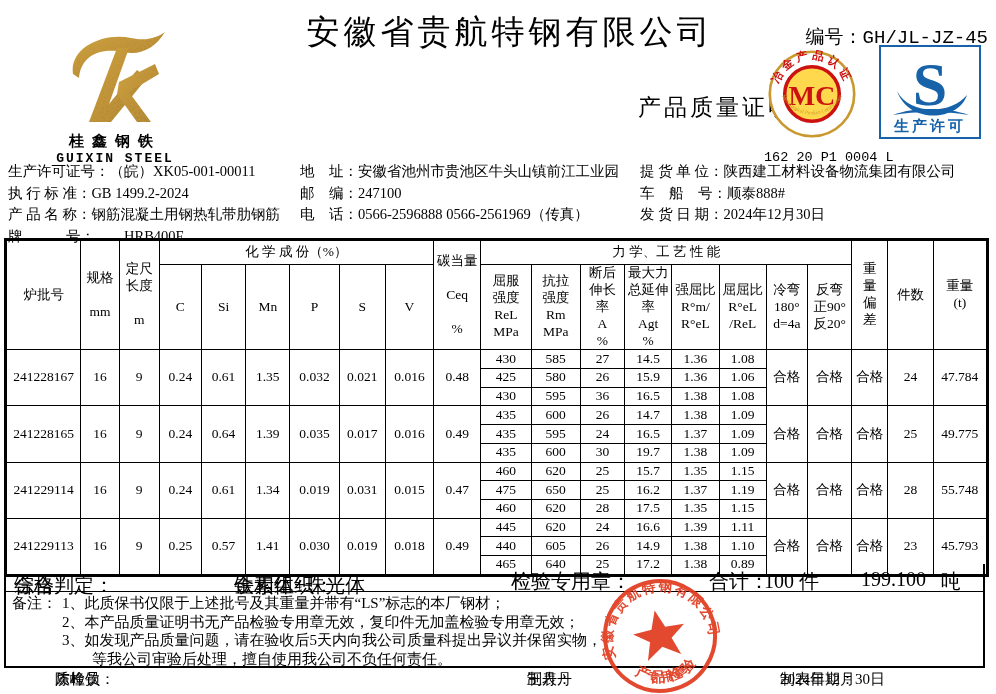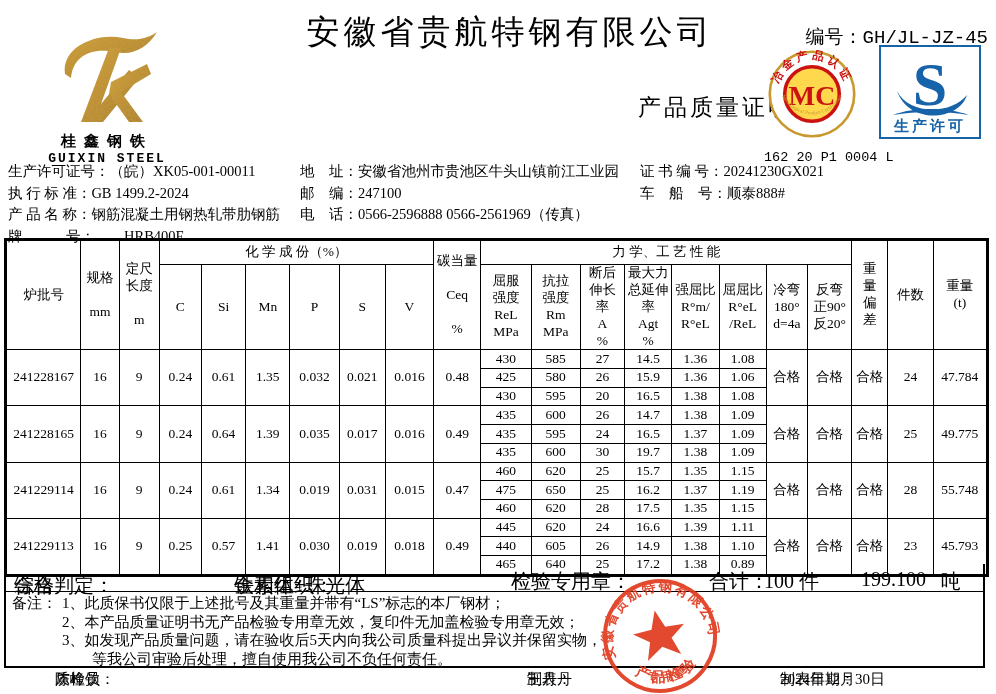--- a/index.html
+++ b/index.html
@@ -6,21 +6,21 @@
   .page{position:relative;width:996px;height:694px;background:#fff;overflow:hidden;
         font-family:"Liberation Serif","DejaVu Serif",serif;color:#000;}
   
   .title{position:absolute;left:200px;top:10px;width:620px;text-align:center;
          font-size:33px;letter-spacing:4px;font-weight:500;}
   .subtitle{position:absolute;left:200px;top:92px;width:620px;text-align:right;
             font-size:23px;letter-spacing:3px;}
   .serial{position:absolute;right:8px;top:24px;font-size:19px;white-space:nowrap;
           font-family:"Liberation Mono","DejaVu Sans Mono",monospace;}
   .serial .cjk{font-family:"Liberation Serif","DejaVu Serif",serif;}
-  .logo-block{position:absolute;left:44px;top:30px;width:126px;text-align:center;}
+  .logo-block{position:absolute;left:52px;top:30px;width:126px;text-align:center;}
   .logo-cn{font-size:15px;letter-spacing:8px;margin-top:2px;white-space:nowrap;font-weight:bold;}
   .logo-en{font-size:13px;letter-spacing:2px;font-family:"Liberation Mono","DejaVu Sans Mono",monospace;font-weight:bold;}
   .mc-wrap{position:absolute;left:764px;top:50px;width:96px;text-align:center;}
   .mc-code{font-size:13.5px;margin-top:8px;white-space:nowrap;
            font-family:"Liberation Mono","DejaVu Sans Mono",monospace;}
   .qs-wrap{position:absolute;left:879px;top:45px;}
   
   .info{position:absolute;top:161px;left:0;width:996px;font-size:14.5px;}
   .info .col{position:absolute;top:0;}
   .info .row{height:21.5px;line-height:21.5px;white-space:nowrap;}
@@ -120,22 +120,23 @@
       <div class="row"><span>执 行 标 准：</span><span>GB 1499.2-2024</span></div>
       <div class="row"><span>产 品 名 称：</span><span>钢筋混凝土用钢热轧带肋钢筋</span></div>
       <div class="row"><span>牌　　　号：</span><span>　　HRB400E</span></div>
     </div>
     <div class="col col-mid">
       <div class="row"><span>地　址：</span><span>安徽省池州市贵池区牛头山镇前江工业园</span></div>
       <div class="row"><span>邮　编：</span><span>247100</span></div>
       <div class="row"><span>电　话：</span><span>0566-2596888  0566-2561969（传真）</span></div>
     </div>
     <div class="col col-right">
-      <div class="row"><span>证 书 编 号：</span><span>20241230GX021</span></div>
+      <div class="row"><span>提 货 单 位：</span><span>陕西建工材料设备物流集团有限公司</span></div>
       <div class="row"><span>车　船　号：</span><span>顺泰888#</span></div>
+      <div class="row"><span>发 货 日 期：</span><span>2024年12月30日</span></div>
     </div>
   </div>
 
   <div class="tbl-wrap">
   <table class="qt">
     <colgroup>
       <col style="width:74px">
           <col style="width:38px">
           <col style="width:40px">
       <col style="width:42px">
@@ -248,21 +249,21 @@
       <td class="num">425</td>
       <td class="num">580</td>
       <td class="num">26</td>
       <td class="num">15.9</td>
       <td class="num">1.36</td>
       <td class="num">1.06</td>
     </tr>
     <tr class="dr">
       <td class="num">430</td>
       <td class="num">595</td>
-      <td class="num">20</td>
+      <td class="num">36</td>
       <td class="num">16.5</td>
       <td class="num">1.38</td>
       <td class="num">1.08</td>
     </tr>
 
     <tr class="dr">
       <td class="batch" rowspan="3">241228165</td>
       <td class="num" rowspan="3">16</td>
       <td class="num" rowspan="3">9</td>
       <td class="num" rowspan="3">0.24</td>

